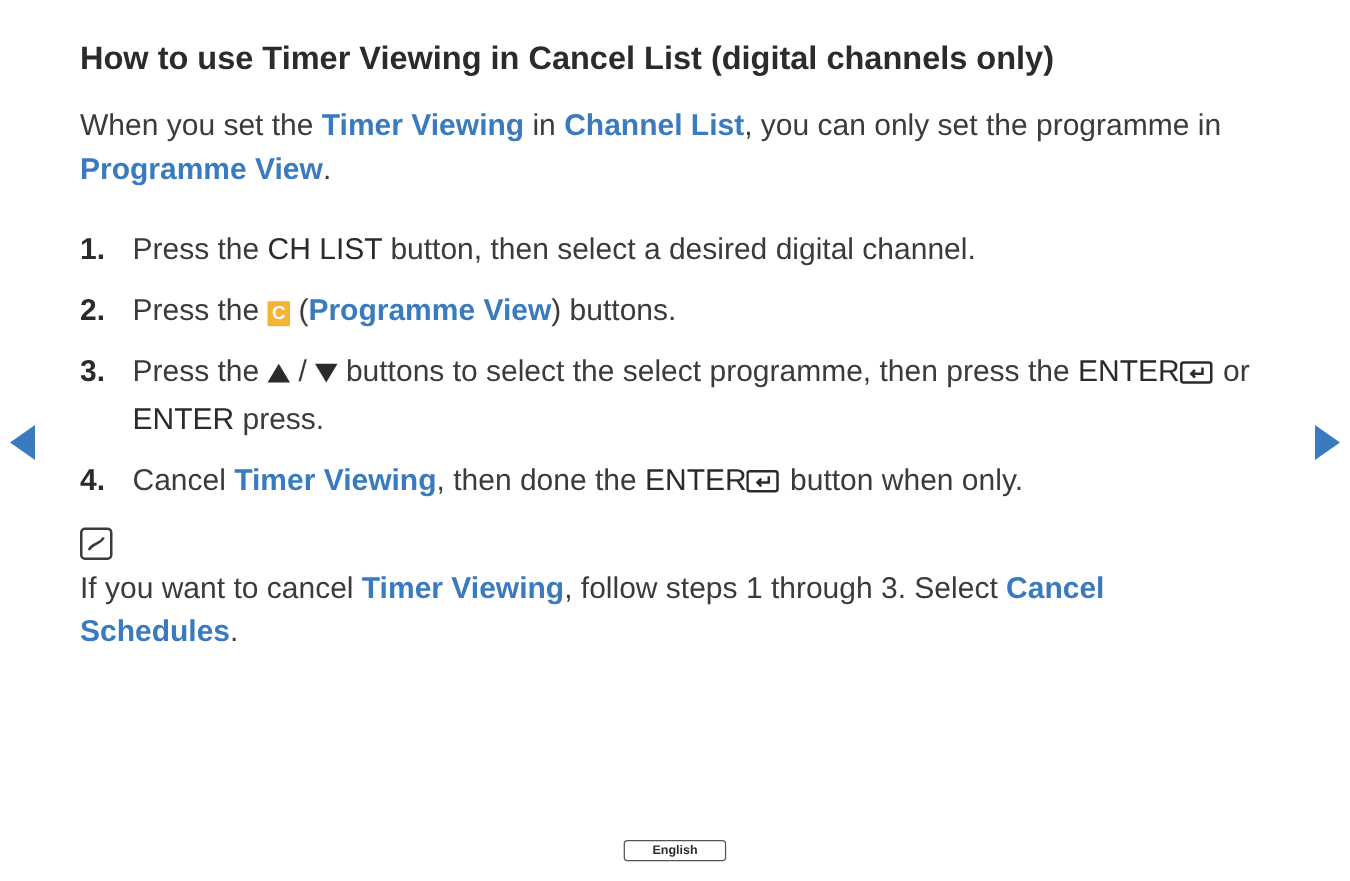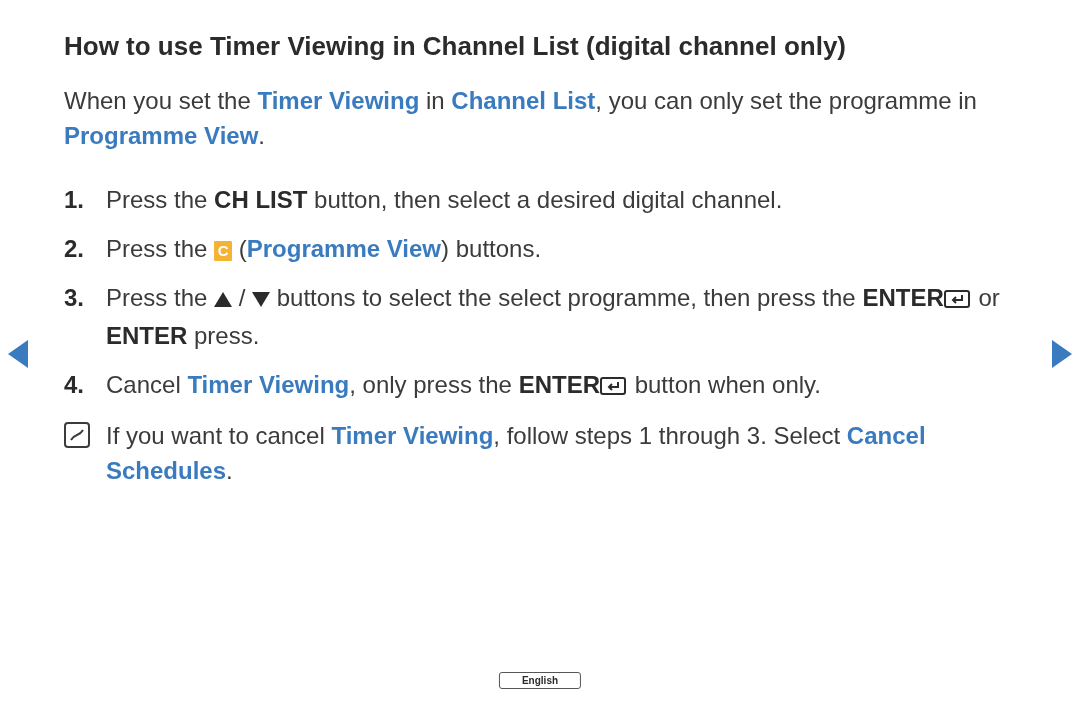--- a/index.html
+++ b/index.html
@@ -23,21 +23,21 @@
       margin-bottom: 20px;
       line-height: 1.3;
     }
     p.intro {
       font-size: 24px;
       line-height: 1.45;
       margin-bottom: 30px;
       color: #3b3b3b;
     }
     .blue { color: #3a7bbf; font-weight: bold; }
-    .bold { font-weight: bold; color: #2b2b2b; }
+    .bold { font-weight: normal; color: #2b2b2b; }
     ol {
       margin-top: 4px;
     }
     ol li {
       list-style: none;
       display: flex;
       margin-bottom: 14px;
       line-height: 1.45;
     }
     ol li .marker {
@@ -45,20 +45,21 @@
       width: 42px;
       flex-shrink: 0;
       color: #2b2b2b;
     }
     ol li .li-body {
       flex: 1;
     }
     .note-row {
       display: flex;
       line-height: 1.45;
+      flex-direction: column;
     }
     .note-icon-wrap {
       width: 42px;
       flex-shrink: 0;
     }
     .note-icon {
       display: inline-block;
       width: 26px;
       height: 26px;
       border: 2px solid #3b3b3b;
@@ -130,21 +131,21 @@
       font-weight: bold;
       color: #2b2b2b;
       background: #fff;
     }
   </style>
 </head>
 <body>
 
 <div class="content">
 
-  <h1 class="title">How to use Timer Viewing in Channel List (digital channel only)</h1>
+  <h1 class="title">How to use Timer Viewing in Cancel List (digital channels only)</h1>
 
   <p class="intro">
     <span>When you set the </span><span class="blue">Timer Viewing</span><span> in </span><span class="blue">Channel List</span><span>, you can only set the programme in </span><span class="blue">Programme View</span><span>.</span>
   </p>
 
   <ol>
     <li>
       <span class="marker">1.</span>
       <span class="li-body">
         <span>Press the </span><span class="bold">CH LIST</span><span> button, then select a desired digital channel.</span>
@@ -164,21 +165,21 @@
         <span>Press the </span><span class="tri-up"></span><span> / </span><span class="tri-down"></span><span> buttons to select the select programme, then press the </span><span class="bold">ENTER</span><span class="enter-icon"><svg width="28" height="20" viewBox="0 0 28 20">
               <rect x="1" y="2" width="24" height="16" rx="2" fill="none" stroke="#2b2b2b" stroke-width="2"></rect>
               <path d="M18 6 L18 11 L9 11 M12 8 L9 11 L12 14" fill="none" stroke="#2b2b2b" stroke-width="2"></path>
             </svg></span><span> or </span><span class="bold">ENTER</span><span> press.</span>
       </span>
     </li>
 
     <li>
       <span class="marker">4.</span>
       <span class="li-body">
-        <span>Cancel </span><span class="blue">Timer Viewing</span><span>, only press the </span><span class="bold">ENTER</span><span class="enter-icon"><svg width="28" height="20" viewBox="0 0 28 20">
+        <span>Cancel </span><span class="blue">Timer Viewing</span><span>, then done the </span><span class="bold">ENTER</span><span class="enter-icon"><svg width="28" height="20" viewBox="0 0 28 20">
               <rect x="1" y="2" width="24" height="16" rx="2" fill="none" stroke="#2b2b2b" stroke-width="2"></rect>
               <path d="M18 6 L18 11 L9 11 M12 8 L9 11 L12 14" fill="none" stroke="#2b2b2b" stroke-width="2"></path>
             </svg></span><span> button when only.</span>
       </span>
     </li>
   </ol>
 
   <div class="note-row">
     <span class="note-icon-wrap">
       <span class="note-icon">

